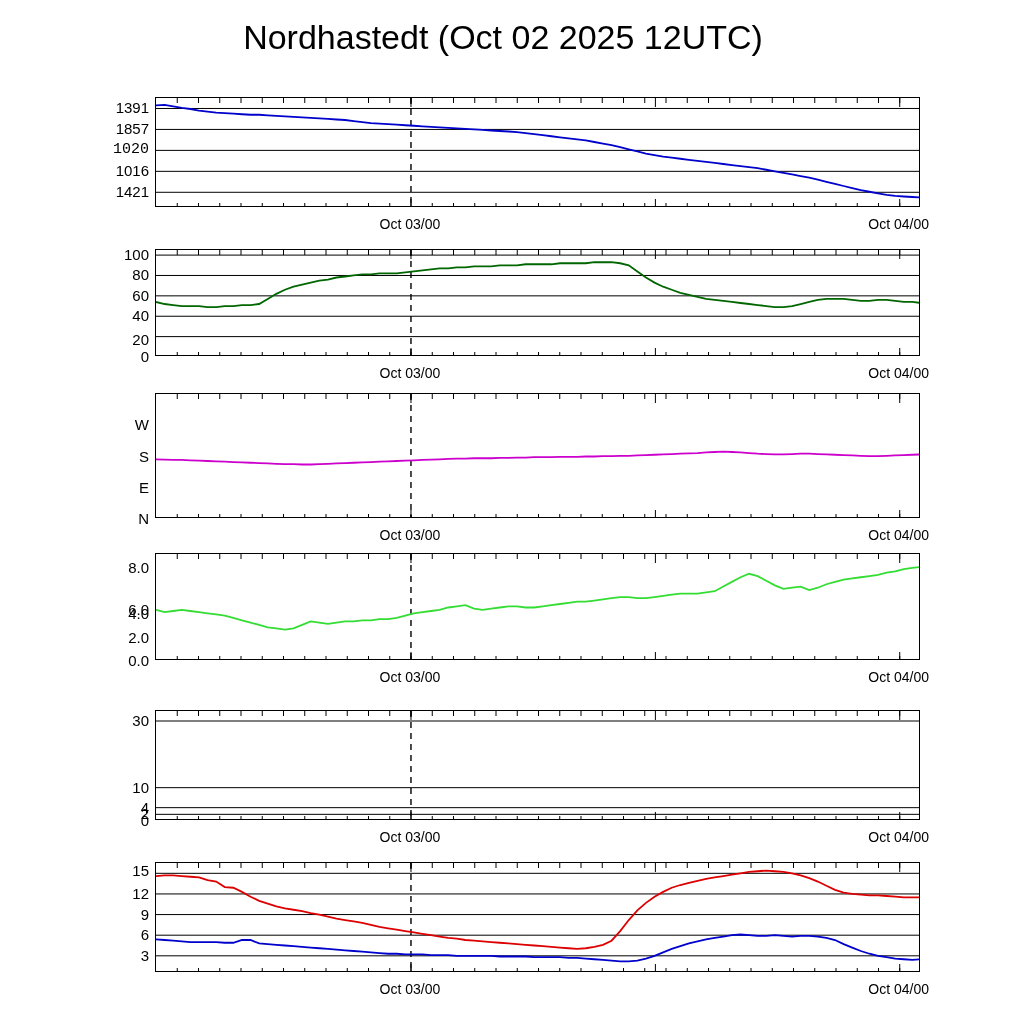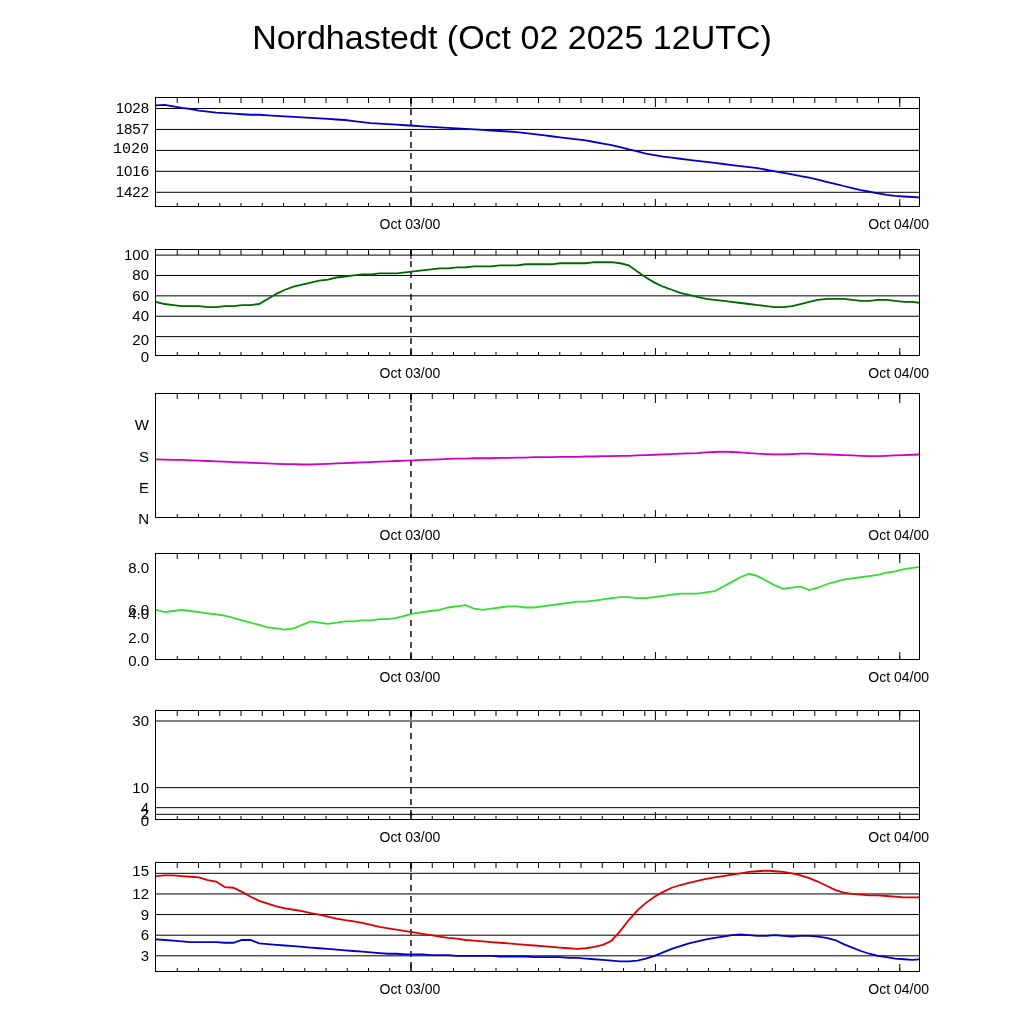--- a/index.html
+++ b/index.html
@@ -6,21 +6,21 @@
   body{
     width:1024px;height:1024px;
     background:#ffffff;
     font-family:"Liberation Sans", sans-serif;
     color:#000;
     position:relative;
     overflow:hidden;
   }
   #title{
     position:absolute;
-    top:18px;left:10px;width:1004px;
+    top:18px;left:1px;width:1004px;
     text-align:center;
     font-size:34px;
     letter-spacing:0px;
   }
   .panel{
     position:absolute;
     left:155px;
     width:765px;
   }
   .plotbox{
@@ -53,25 +53,25 @@
   .minor line{stroke:#000;stroke-width:1;}
   .dash{stroke:#000;stroke-width:1.4;stroke-dasharray:6 5;}
 </style>
 </head>
 <body>
 
 <div id="title">Nordhastedt (Oct 02 2025 12UTC)</div>
 
 <div id="panels">
     <div class="panel" style="top: 97px; height: 110px;">
-      <div class="ytick" style="top: 94.2857px;">1422</div>
+      <div class="ytick" style="top: 94.2857px;">1421</div>
       <div class="ytick" style="top: 73.3333px;">1016</div>
       <div class="ytick" style="top: 52.381px; font-family: Liberation Mono, monospace;">1020</div>
       <div class="ytick" style="top: 31.4286px;">1857</div>
-      <div class="ytick" style="top: 10.4762px;">1028</div>
+      <div class="ytick" style="top: 10.4762px;">1391</div>
       <div class="plotbox">
         <svg width="765" height="110" viewBox="0 0 765 110">
           <g class="grid">
             <line x1="0" x2="765" y1="94.28571428571429" y2="94.28571428571429"></line>
             <line x1="0" x2="765" y1="73.33333333333334" y2="73.33333333333334"></line>
             <line x1="0" x2="765" y1="52.38095238095238" y2="52.38095238095238"></line>
             <line x1="0" x2="765" y1="31.42857142857143" y2="31.42857142857143"></line>
             <line x1="0" x2="765" y1="10.476190476190482" y2="10.476190476190482"></line>
           </g>
           <g class="minor">

